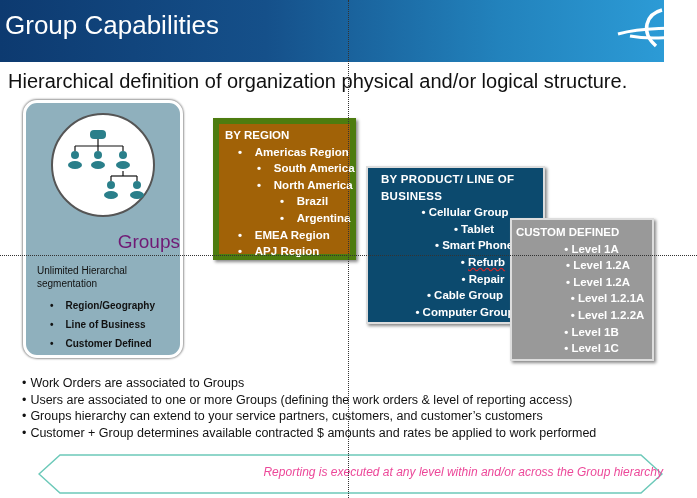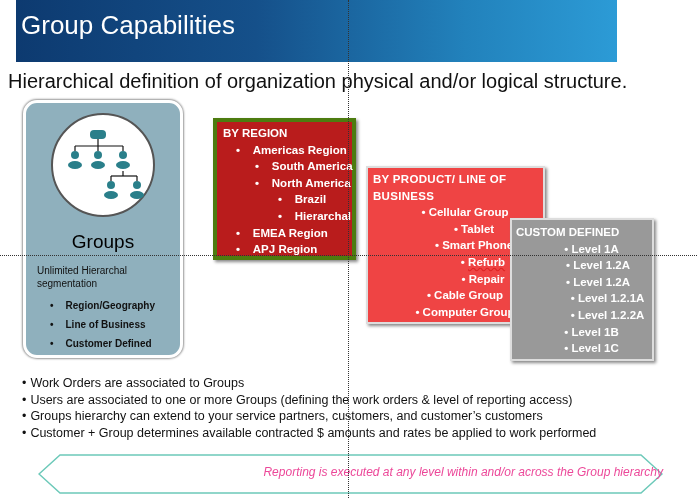--- a/index.html
+++ b/index.html
@@ -1,20 +1,20 @@
 <!DOCTYPE html>
 <html><head>
 <meta charset="utf-8">
 <style>
   * { box-sizing: border-box; margin: 0; padding: 0; }
   html, body { width: 697px; height: 498px; overflow: hidden; background: #ffffff; }
   body { position: relative; font-family: "Liberation Sans", sans-serif; color: #111; }
 
   .header {
-    position: absolute; left: 16px; top: 0; width: 601px; height: 62px;
+    position: absolute; left: 0; top: 0; width: 664px; height: 62px;
     background: linear-gradient(90deg, #0d3a70 0%, #15508a 40%, #2282bc 75%, #2c9bd6 100%);
   }
   .header-title {
     position: absolute; left: 5px; top: 10px; font-size: 26px; color: #ffffff;
   }
   .logo { position: absolute; left: 610px; top: 2px; width: 87px; height: 56px; }
 
   .guide-v { position: absolute; left: 348px; top: 0; height: 498px; border-left: 1px dotted #333; }
   .guide-h { position: absolute; left: 0; top: 255px; width: 697px; border-top: 1px dotted #333; }
 
@@ -23,28 +23,28 @@
   .groups-card {
     position: absolute; left: 23px; top: 100px; width: 160px; height: 258px;
     background: #8fb0bd; border: 3px solid #ffffff; border-radius: 14px;
     box-shadow: 0 0 2px 1px #999;
   }
   .groups-circle {
     position: absolute; left: 25px; top: 10px; width: 104px; height: 104px;
     border-radius: 50%; background: #fff; border: 2px solid #555;
   }
   .groups-circle svg { position: absolute; left: 0; top: 0; }
-  .groups-label { position: absolute; left: 0; width: 154px; top: 128px; text-align: center; font-size: 19px; color: #000000; }
+  .groups-label { position: absolute; left: 0; width: 154px; top: 128px; text-align: right; font-size: 19px; color: #701a75; }
   .groups-desc { position: absolute; left: 11px; top: 161px; font-size: 10px; color: #111; line-height: 13px; }
   .groups-bullets { position: absolute; left: 24px; top: 193px; font-size: 10px; line-height: 19px; list-style: none; font-weight: bold; }
   .groups-bullets li::before { content: "•"; margin-right: 12px; }
 
   .box { position: absolute; font-weight: bold; font-size: 11.5px; color: #fff; line-height: 16.6px; box-shadow: 2px 2px 3px #888; }
-  .box-region { left: 213px; top: 118px; width: 143px; height: 142px; background: #b91c1c; border: 4px solid #4d7c0f; padding: 3px 6px; }
-  .box-product { left: 366px; top: 166px; width: 179px; height: 158px; background: #ef4444; border: 2px solid #ddd; padding: 3px 5px; }
+  .box-region { left: 213px; top: 118px; width: 143px; height: 142px; background: #a16207; border: 6px solid #4d7c0f; padding: 3px 6px; }
+  .box-product { left: 366px; top: 166px; width: 179px; height: 158px; background: #0c4a6e; border: 2px solid #ddd; padding: 3px 13px; }
   .box-custom { left: 510px; top: 218px; width: 144px; height: 143px; background: #999999; border: 2px solid #ddd; padding: 4px 4px; }
   .box .item { white-space: nowrap; }
   .box-product .item, .box-custom .item { font-weight: bold; text-align: center; }
   .squig { text-decoration: underline wavy #d22; }
 
   .bottom-list { position: absolute; left: 22px; top: 375px; font-size: 12.5px; line-height: 16.5px; list-style: none; color: #111; }
   .bottom-list li::before { content: "•"; margin-right: 4px; }
 
   .banner { position: absolute; left: 38px; top: 454px; width: 625px; height: 40px; }
   .banner svg { position: absolute; left: 0; top: 0; }
@@ -102,21 +102,21 @@
     <li>Customer Defined</li>
   </ul>
 </div>
 
 <div class="box box-region">
   <div>BY REGION</div>
   <div class="item" style="padding-left:13px">•&nbsp;&nbsp;&nbsp;&nbsp;<span>Americas Region</span></div>
   <div class="item" style="padding-left:32px">•&nbsp;&nbsp;&nbsp;&nbsp;<span>South America</span></div>
   <div class="item" style="padding-left:32px">•&nbsp;&nbsp;&nbsp;&nbsp;<span>North America</span></div>
   <div class="item" style="padding-left:55px">•&nbsp;&nbsp;&nbsp;&nbsp;<span>Brazil</span></div>
-  <div class="item" style="padding-left:55px">•&nbsp;&nbsp;&nbsp;&nbsp;<span>Hierarchal</span></div>
+  <div class="item" style="padding-left:55px">•&nbsp;&nbsp;&nbsp;&nbsp;<span>Argentina</span></div>
   <div class="item" style="padding-left:13px">•&nbsp;&nbsp;&nbsp;&nbsp;<span>EMEA  Region</span></div>
   <div class="item" style="padding-left:13px">•&nbsp;&nbsp;&nbsp;&nbsp;<span>APJ Region</span></div>
 </div>
 
 <div class="box box-product">
   <div style="width:150px; white-space:normal; letter-spacing:0.3px;">BY PRODUCT/  LINE  OF BUSINESS</div>
   <div class="item" style="padding-left:19px">• <span>Cellular Group</span></div>
   <div class="item" style="padding-left:37px">• <span>Tablet</span></div>
   <div class="item" style="padding-left:37px">• <span>Smart Phone</span></div>
   <div class="item" style="padding-left:55px">• <span class="squig">Refurb</span></div>

